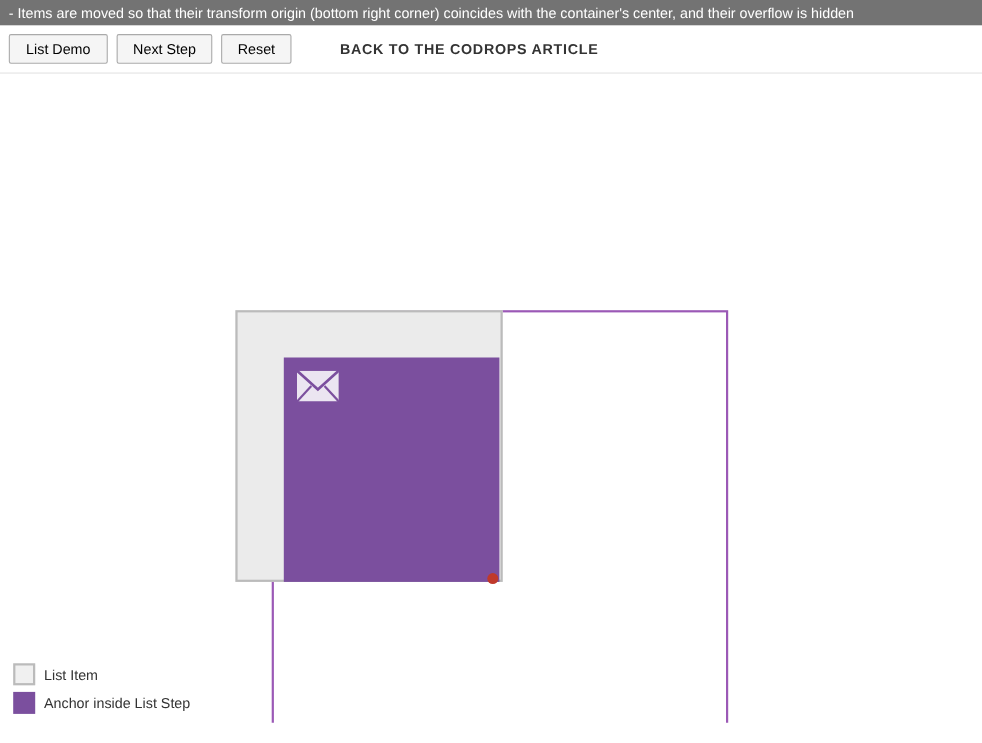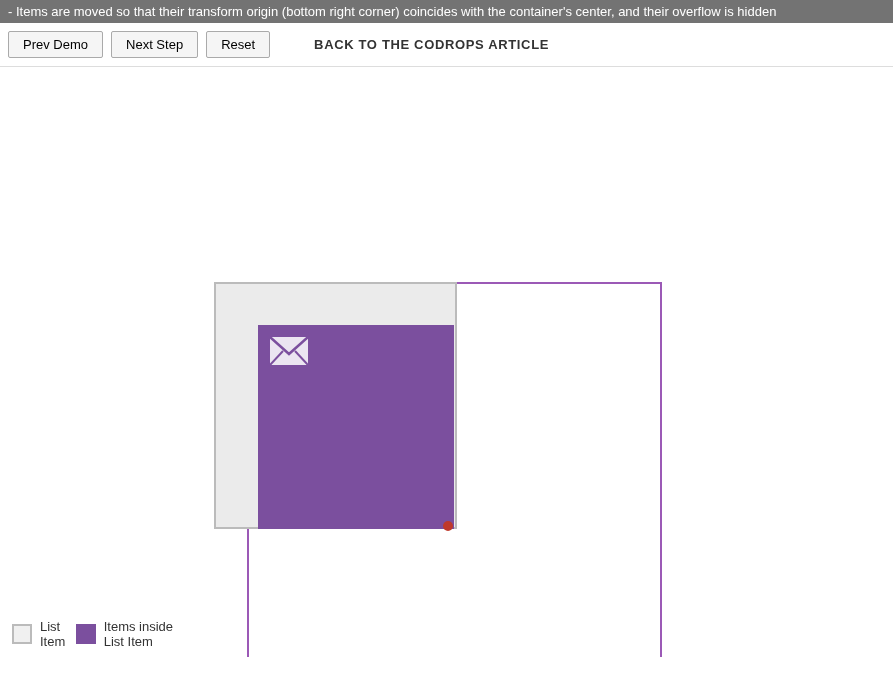--- a/index.html
+++ b/index.html
@@ -113,21 +113,21 @@
     }
 
     
     #legend {
       position: absolute;
       left: 0;
       bottom: 0;
       width: 200px;
       padding: 8px 12px;
       display: flex;
-      flex-direction: row;
+      flex-direction: column;
       gap: 6px;
       z-index: 20;
     }
 
     .legend-item {
       display: flex;
       align-items: center;
       gap: 8px;
       font-size: 13px;
       color: #333;
@@ -163,21 +163,21 @@
     }
   </style>
 </head>
 <body>
 
 <div id="banner">
   <span> - Items are moved so that their transform origin (bottom right corner) coincides with the container's center, and their overflow is hidden</span>
 </div>
 
 <div id="toolbar">
-  <button id="prev-btn" class="toolbar-btn">Prev Demo</button>
+  <button id="prev-btn" class="toolbar-btn">List Demo</button>
   <button class="toolbar-btn">Next Step</button>
   <button class="toolbar-btn">Reset</button>
   <a id="back-link" href="#">BACK TO THE CODROPS ARTICLE</a>
 </div>
 
 <div id="demo-area">
 
   <div id="nav-container"></div>
 
   <div id="gray-bg"></div>
@@ -198,17 +198,17 @@
 
   <div id="center-dot"></div>
 
   <div id="legend">
     <div class="legend-item">
       <div class="legend-swatch swatch-list-item"></div>
       <span>List Item</span>
     </div>
     <div class="legend-item">
       <div class="legend-swatch swatch-anchor"></div>
-      <span>Items inside List Item</span>
+      <span>Anchor inside List Step</span>
     </div>
   </div>
 
 </div>
 
 </body></html>

